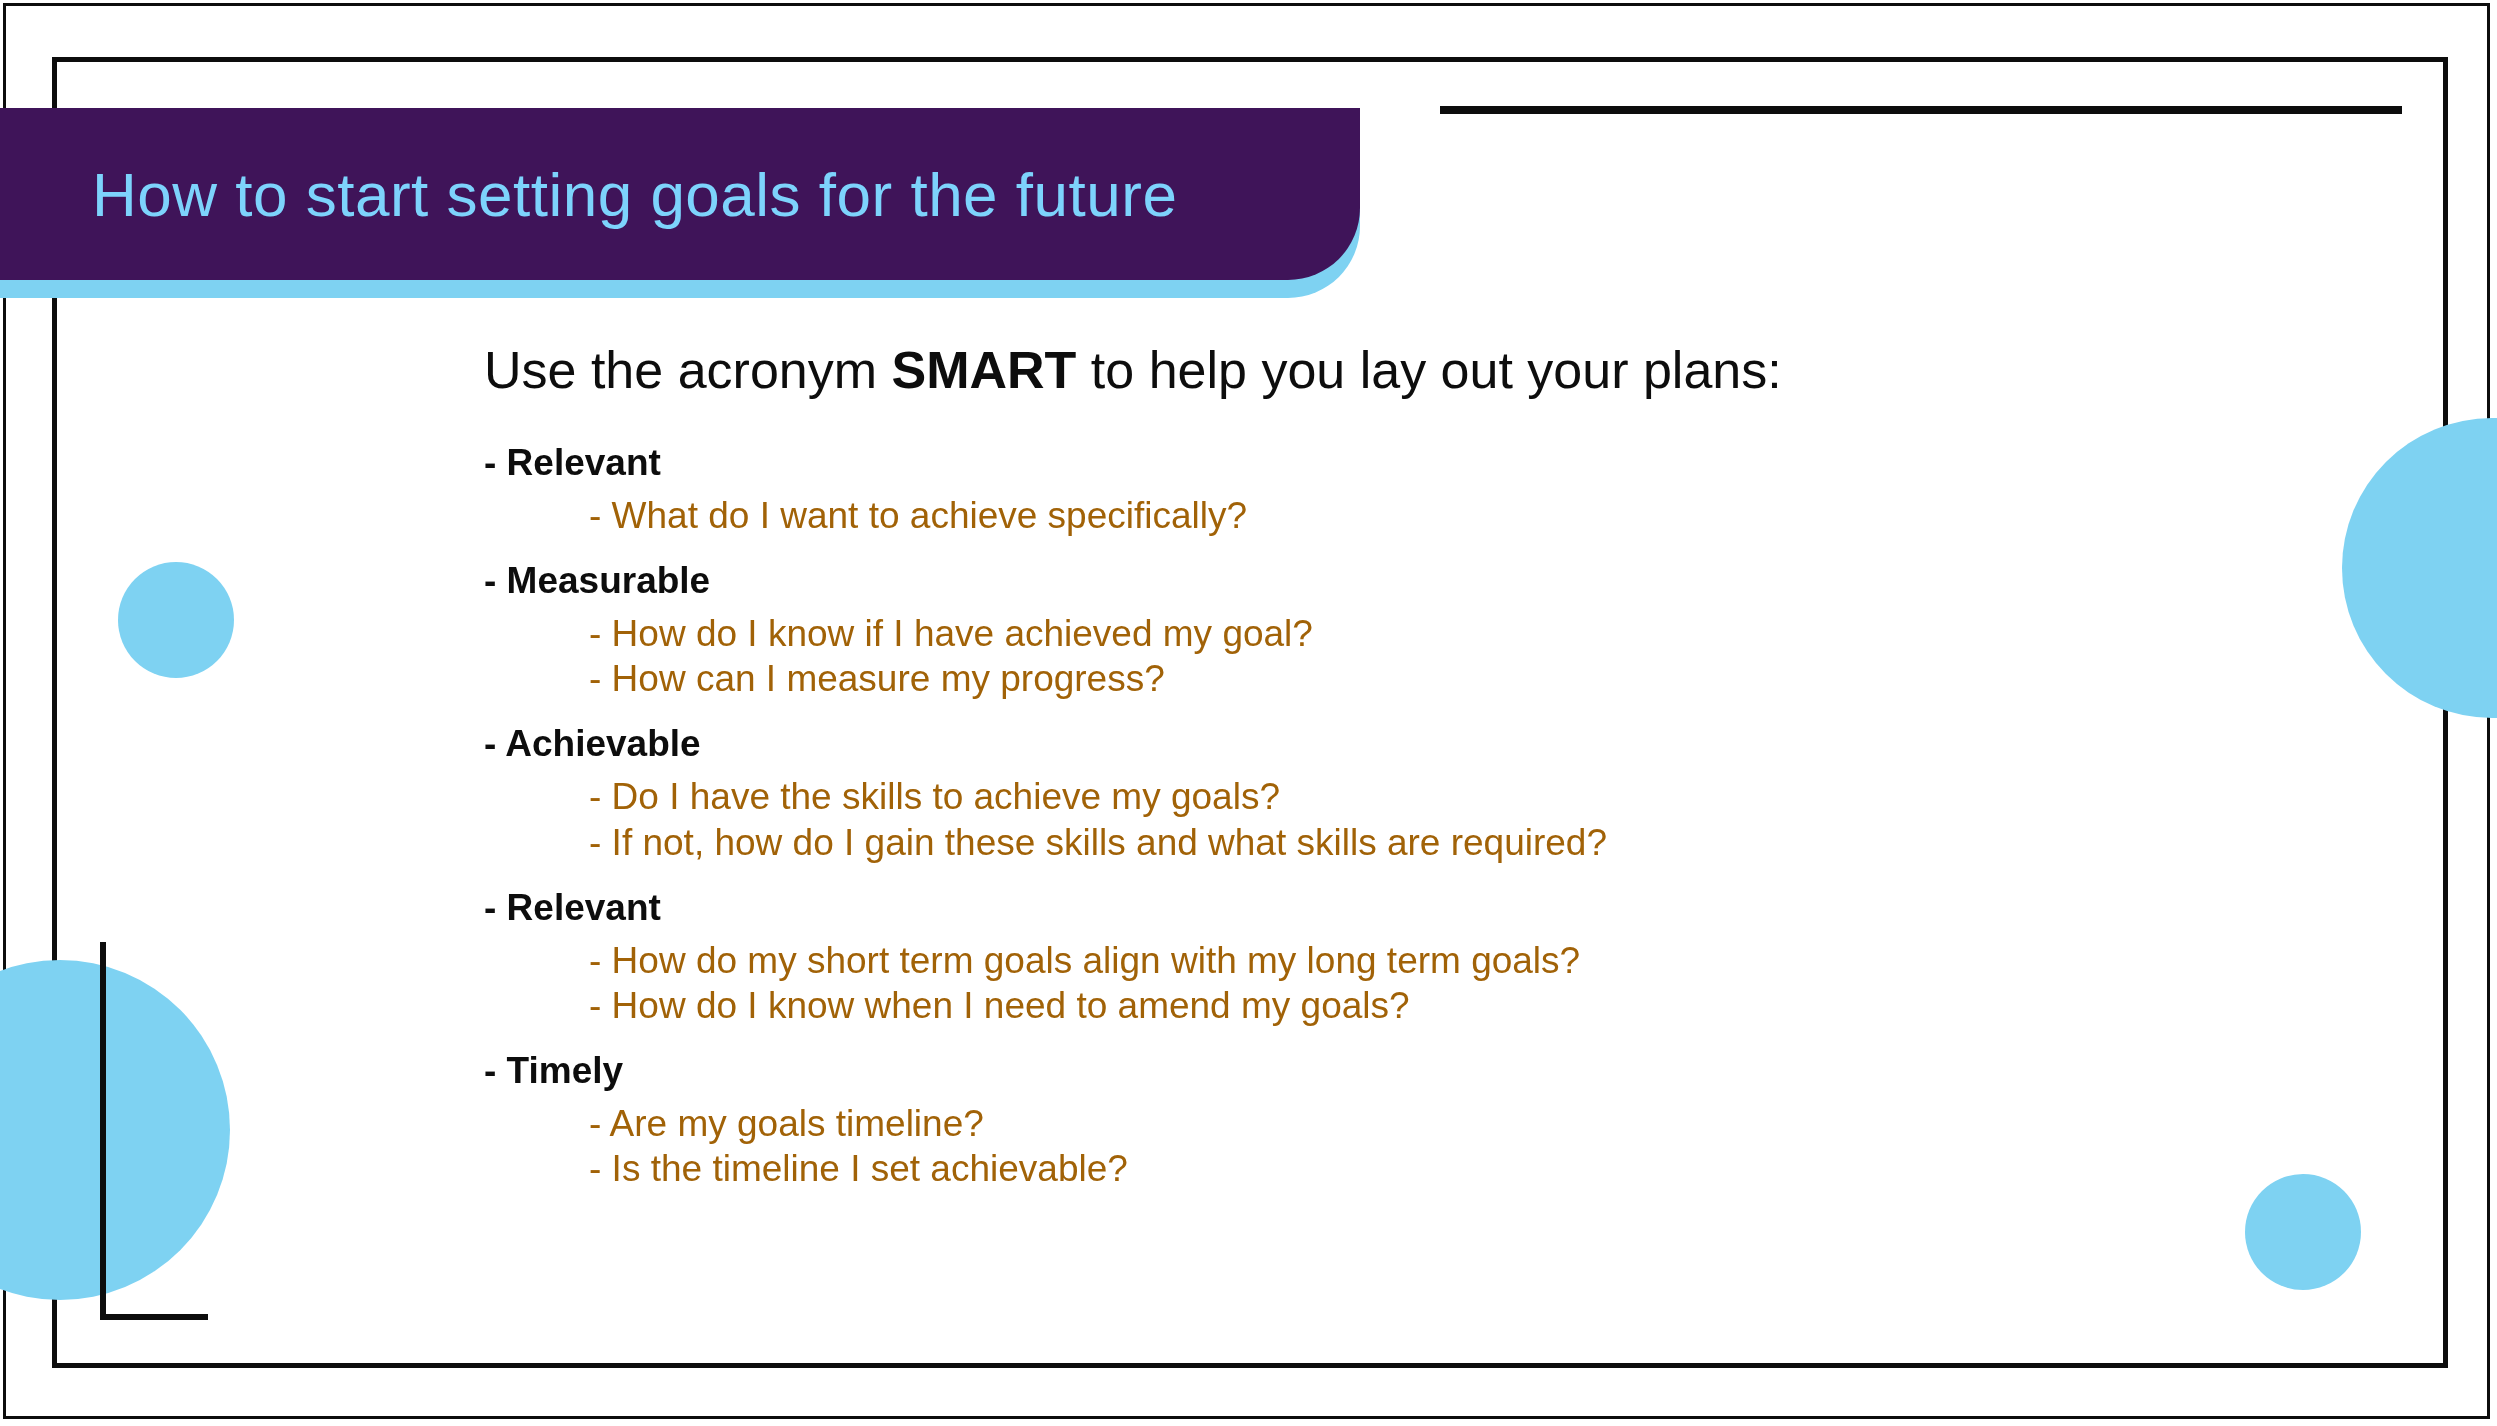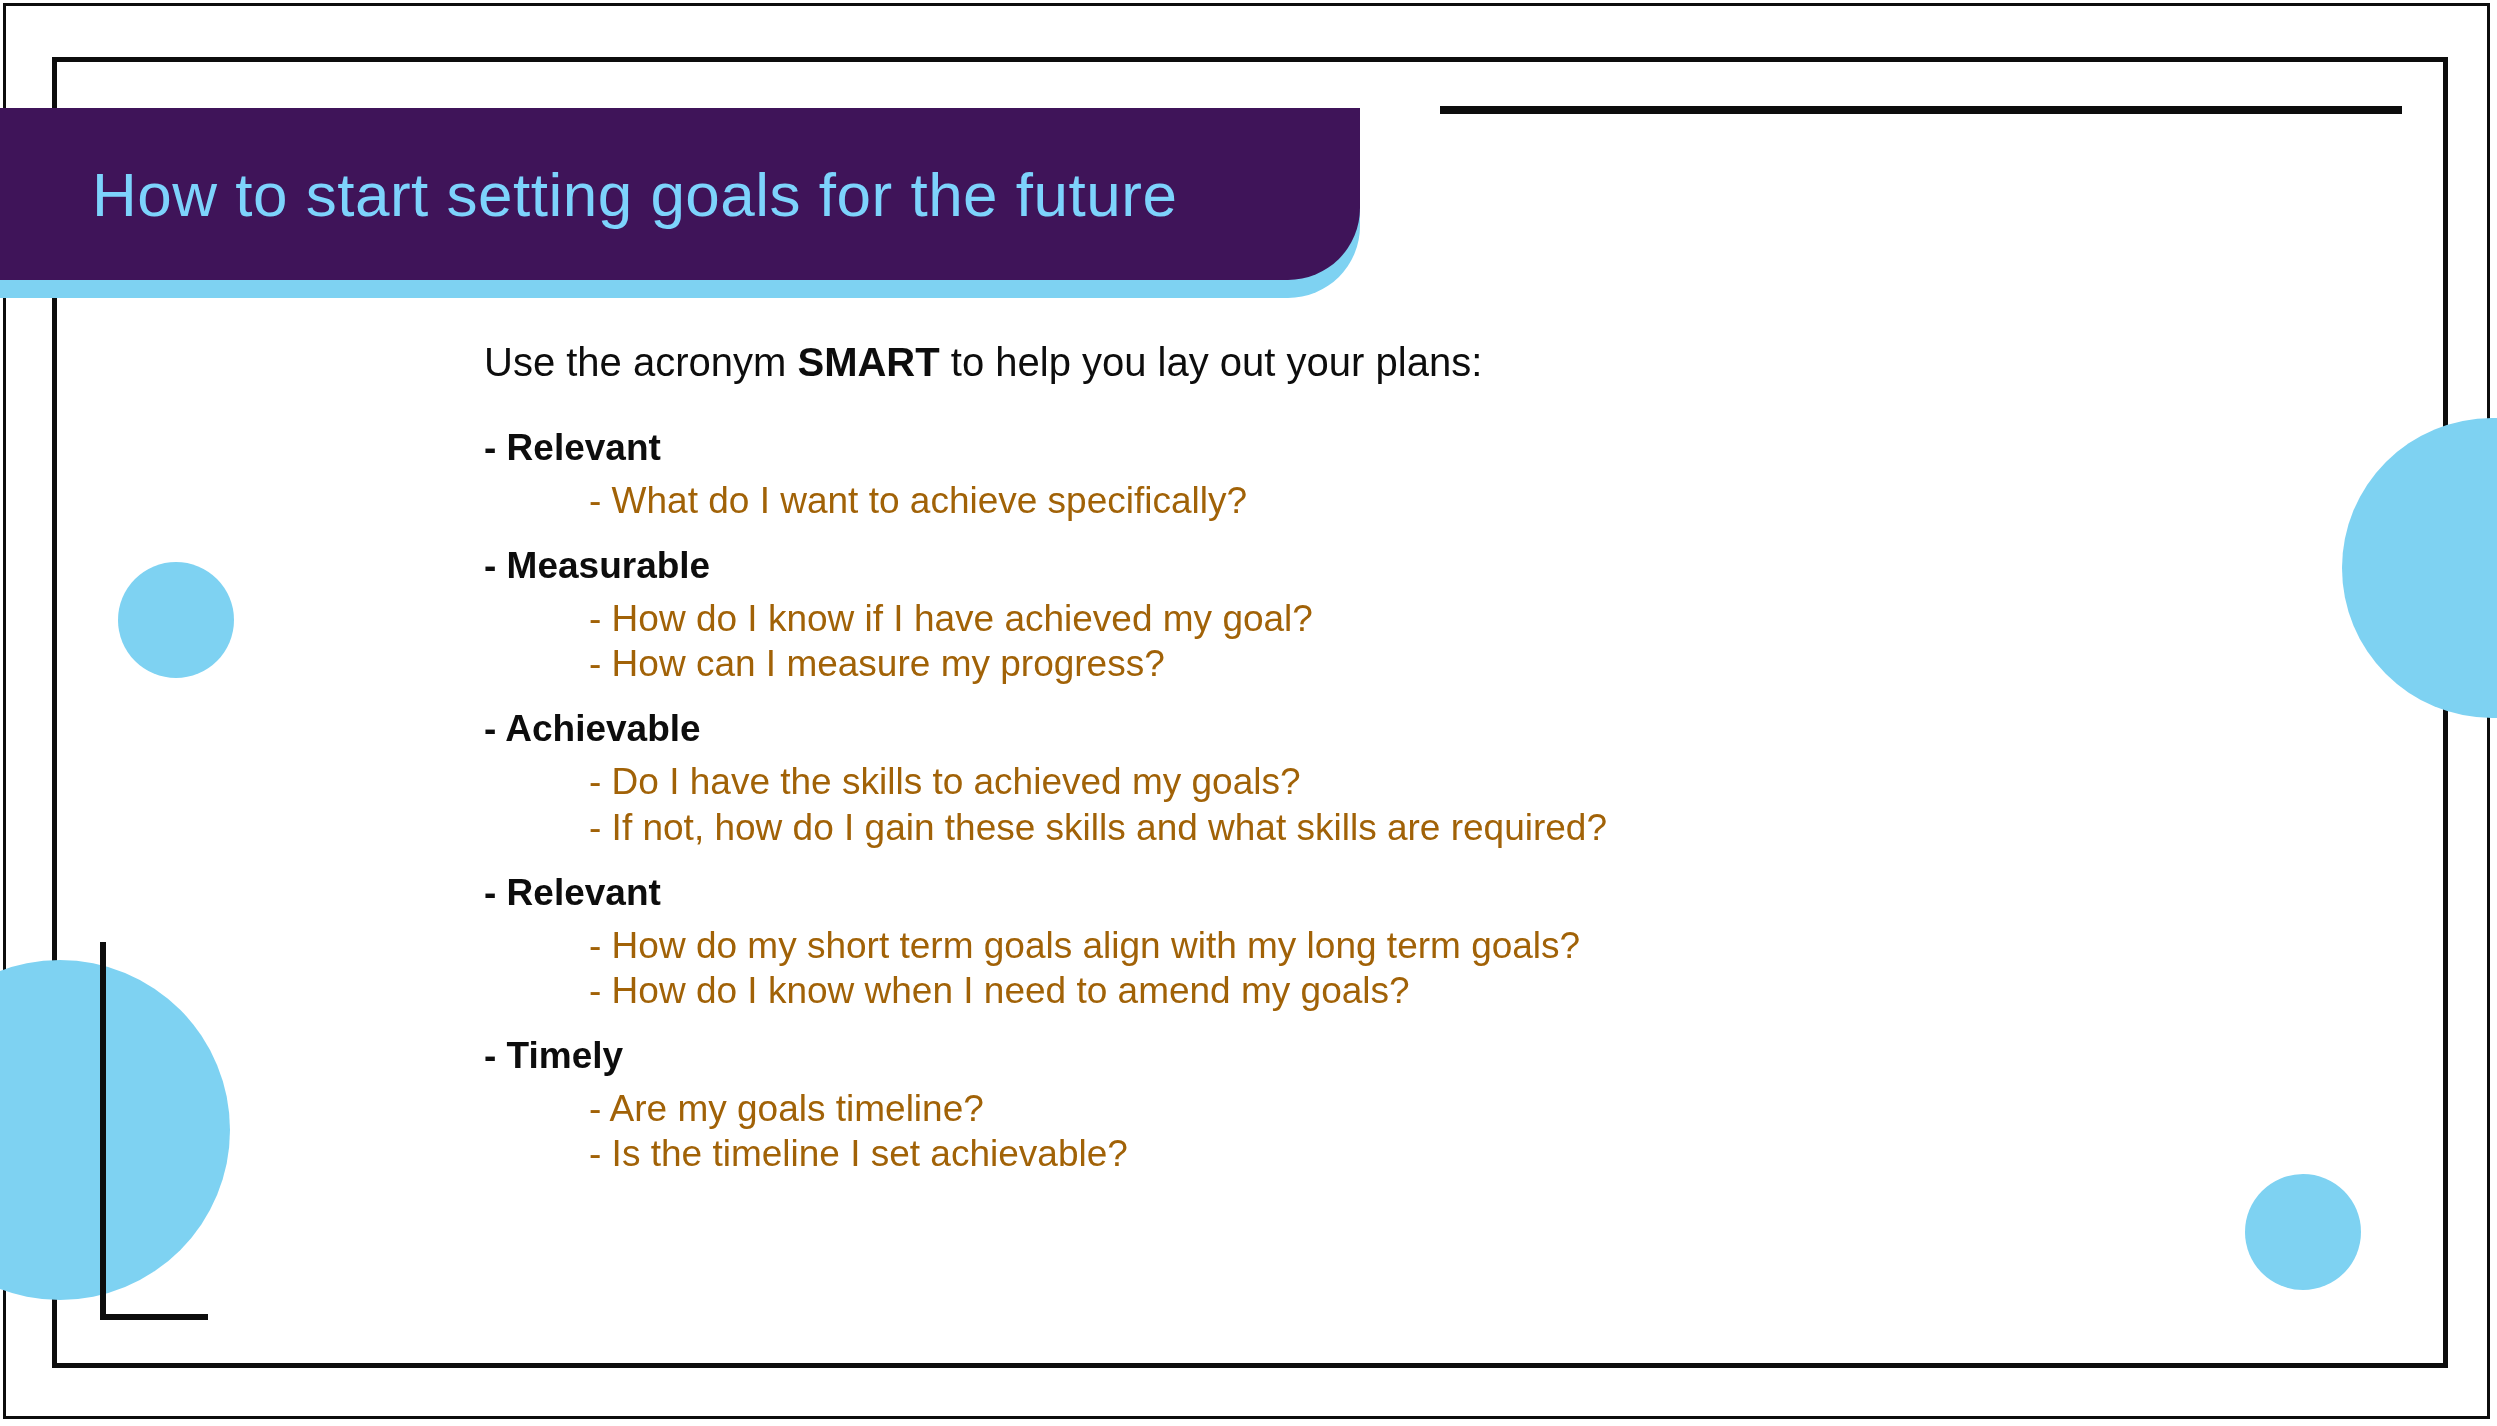--- a/index.html
+++ b/index.html
@@ -118,21 +118,21 @@
 
   
   .content {
     position: absolute;
     left: 484px;
     top: 340px;
     width: 1880px;
     z-index: 5;
   }
   .intro {
-    font-size: 40px;
+    font-size: 52px;
     color: #0d0d0d;
     margin-bottom: 42px;
     white-space: nowrap;
   }
   .intro .acronym { font-weight: 700; }
 
   .smart-group { margin-bottom: 22px; }
   .smart-term {
     font-size: 37px;
     font-weight: 700;
@@ -182,21 +182,21 @@
     </div>
 
     <div class="smart-group">
       <div class="smart-term">- Measurable</div>
       <div class="smart-q">- How do I know if I have achieved my goal?</div>
       <div class="smart-q">- How can I measure my progress?</div>
     </div>
 
     <div class="smart-group">
       <div class="smart-term">- Achievable</div>
-      <div class="smart-q">- Do I have the skills to achieved my goals?</div>
+      <div class="smart-q">- Do I have the skills to achieve my goals?</div>
       <div class="smart-q">- If not, how do I gain these skills and what skills are required?</div>
     </div>
 
     <div class="smart-group">
       <div class="smart-term">- Relevant</div>
       <div class="smart-q">- How do my short term goals align with my long term goals?</div>
       <div class="smart-q">- How do I know when I need to amend my goals?</div>
     </div>
 
     <div class="smart-group">

